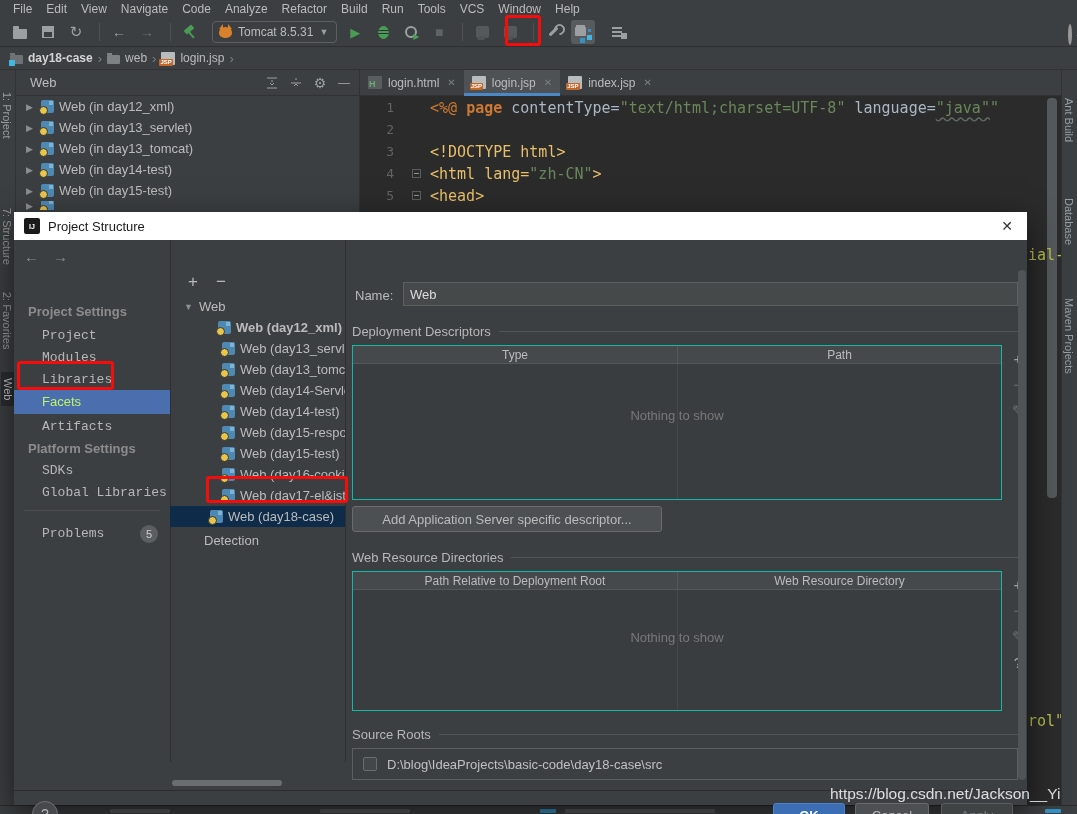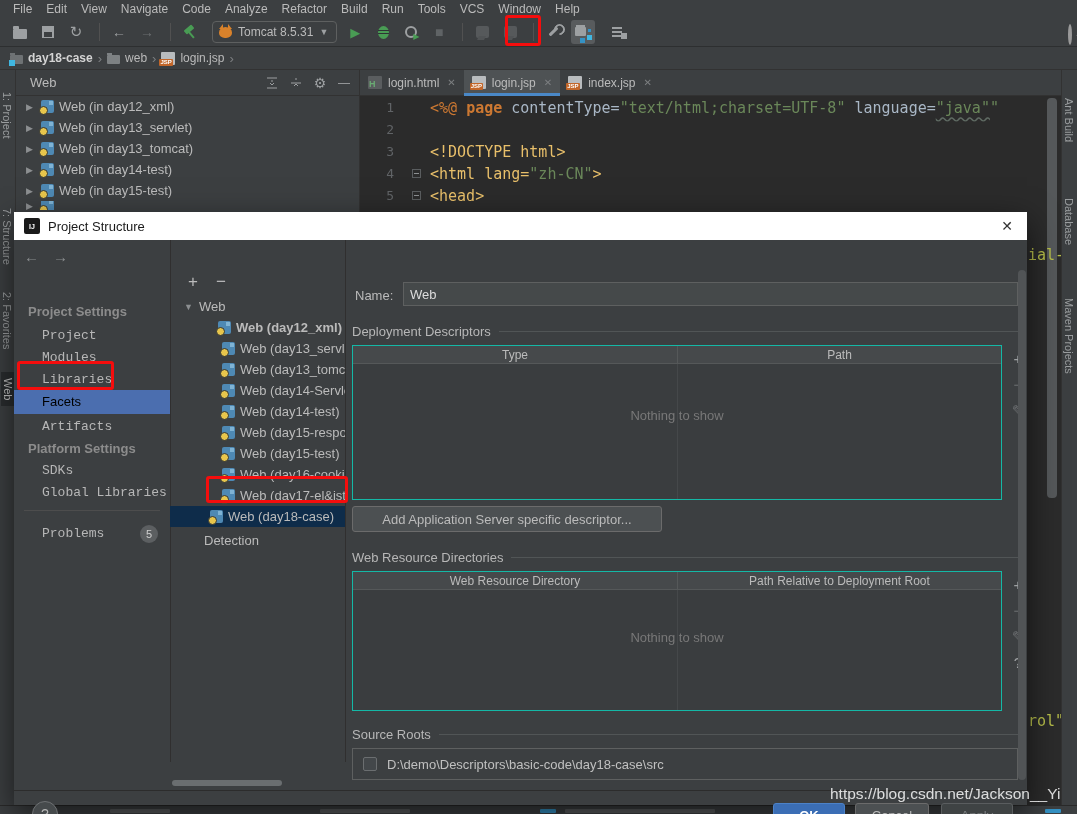--- a/index.html
+++ b/index.html
@@ -128,21 +128,21 @@
             align-items:center; padding:0 10px; color:#1a1a1a; gap:8px; }
   .dlogo { width:16px; height:16px; background:#1a1a1a; color:#fff; font-size:7px; font-weight:bold;
            display:flex; align-items:center; justify-content:center; border-radius:2px; }
   .dclose { margin-left:auto; color:#333; font-size:14px; width:20px; text-align:center; }
   .dbody { position:absolute; left:0; top:28px; width:100%; height:565px; background:#3c3f41; }
   .dsep-v { position:absolute; top:0; width:1px; height:522px; background:#302f2f; }
   .dnav { position:absolute; left:10px; top:8px; color:#8a8d8f; font-size:15px; letter-spacing:14px; }
   .side-item { position:absolute; left:28px; height:20px; line-height:20px; color:#b7b7b7;font-family:Liberation Mono, monospace; }
   .side-head { position:absolute; left:14px; height:20px; line-height:20px; color:#8c8c8c; font-weight:bold; }
   .side-sel { position:absolute; left:0; width:156px; height:24px; background:#4b6eaf; }
-  .side-sel span { position:absolute; left:28px; line-height:24px; color:#000000; }
+  .side-sel span { position:absolute; left:28px; line-height:24px; color:#bef264; }
   .side-div { position:absolute; left:10px; width:136px; height:1px; background:#4d4d4d; }
   .badge { position:absolute; left:126px; width:18px; height:18px; border-radius:50%; background:#5c5f61;
            color:#cfcfcf; font-size:11px; display:flex; align-items:center; justify-content:center; }
   .dtree-tools { position:absolute; color:#bbbbbb; font-size:17px; }
   .dtrow { position:absolute; height:21px; display:flex; align-items:center; gap:5px; font-size:13px; color:#bbbbbb; white-space:nowrap; overflow:hidden; }
   .dtrow-sel { background:#0e2c4a; }
   .cfg-label { position:absolute; color:#bbbbbb; }
   .cfg-input { position:absolute; height:24px; background:#45494a; border:1px solid #5e6060; color:#dddddd;
                font-size:13px; padding:0 6px; font-family:"Liberation Sans", sans-serif; }
   .sect { position:absolute; display:flex; align-items:center; width:666px; color:#b7b7b7; gap:8px; }
@@ -483,38 +483,38 @@
       <span class="ticol dim" style="left:994px; top:162px;">✎</span>
 
       <button class="dbtn" style="left:338px; top:266px; width:310px; height:26px;">Add Application Server specific descriptor...</button>
 
       <div class="sect" style="left:338px; top:310px;">
         <span>Web Resource Directories</span>
         <span class="line"></span>
       </div>
       <div class="dtable" style="left:338px; top:331px; width:650px; height:140px;">
         <div class="thead">
+          <span class="th">Path Relative to Deployment Root</span>
           <span class="th">Web Resource Directory</span>
-          <span class="th">Path Relative to Deployment Root</span>
         </div>
         <div class="colsep"></div>
         <span class="empty" style="top:58px;">Nothing to show</span>
       </div>
       <span class="ticol" style="left:994px; top:336px;">+</span>
       <span class="ticol dim" style="left:994px; top:362px;">−</span>
       <span class="ticol dim" style="left:994px; top:388px;">✎</span>
       <span class="ticol" style="left:994px; top:414px;">?</span>
 
       <div class="sect" style="left:338px; top:487px;">
         <span>Source Roots</span>
         <span class="line"></span>
       </div>
       <div class="srbox" style="left:338px; top:508px; width:666px; height:32px;">
         <span class="cbx"></span>
-        <span>D:\demo\Descriptors\basic-code\day18-case\src</span>
+        <span>D:\blog\IdeaProjects\basic-code\day18-case\src</span>
       </div>
 
       <div class="dvscroll"></div>
 
       <div class="dfooter-line"></div>
       <div class="helpbtn">?</div>
       <button class="dbtn okbtn" style="left:759px; top:563px; width:72px; height:25px;">OK</button>
       <button class="dbtn" style="left:841px; top:563px; width:74px; height:25px;">Cancel</button>
       <button class="dbtn disbtn" style="left:927px; top:563px; width:72px; height:25px;">Apply</button>
     </div>

